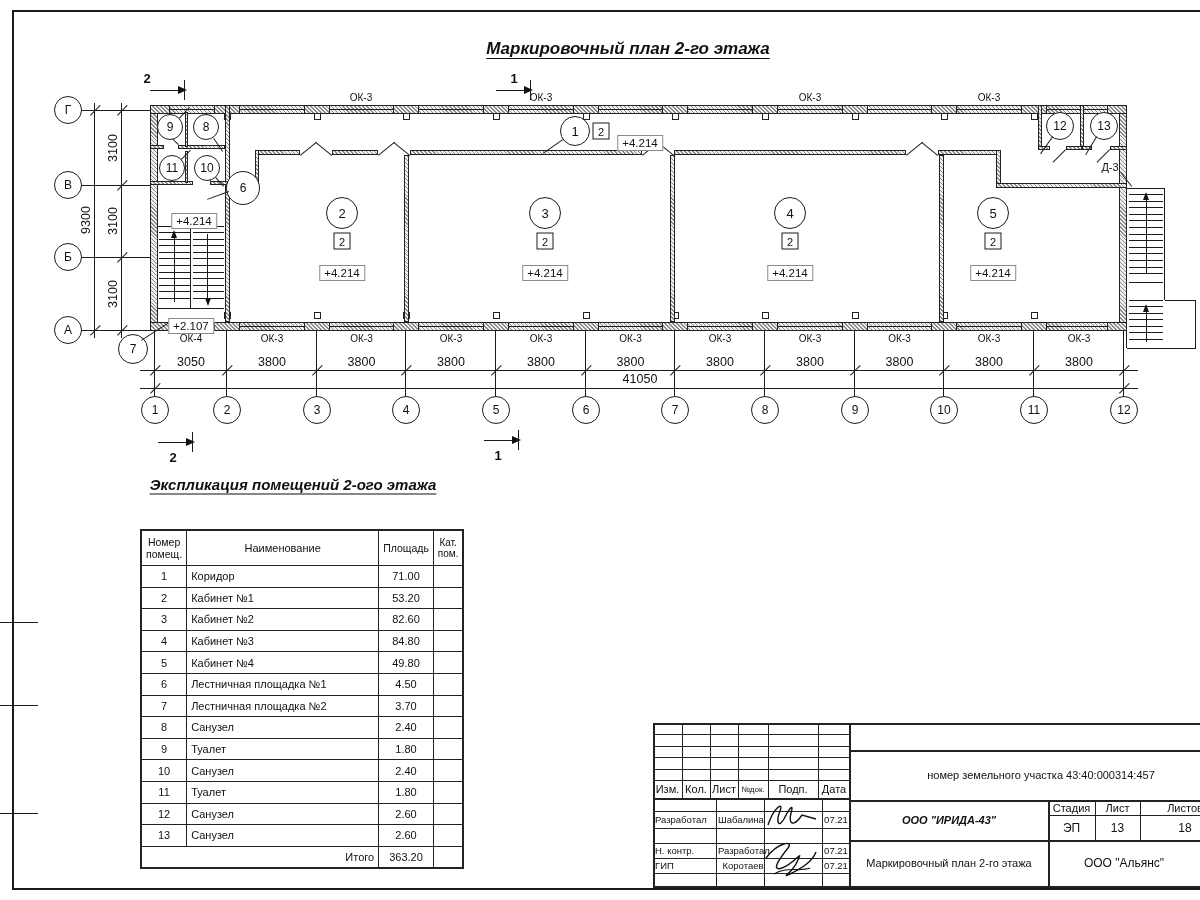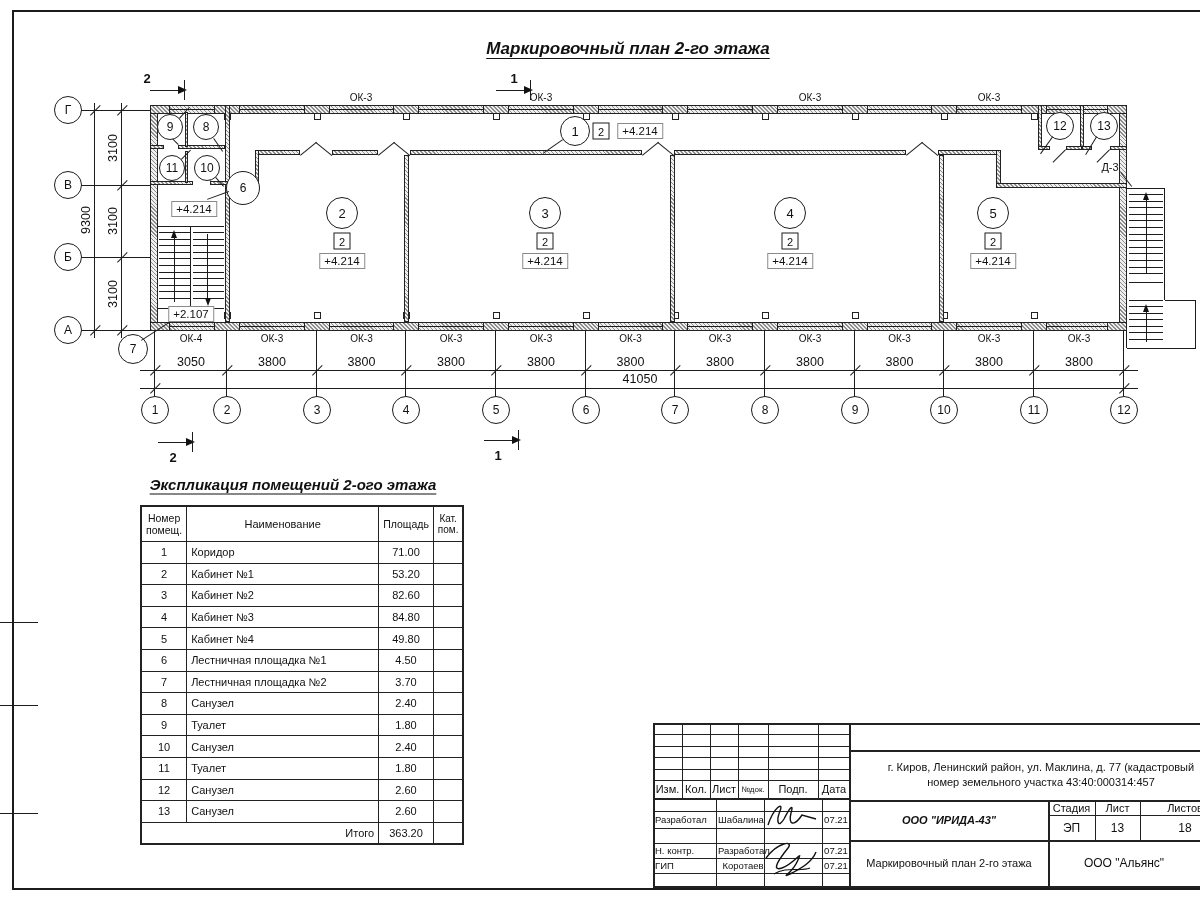--- a/index.html
+++ b/index.html
@@ -7,31 +7,31 @@
        font-family:"Liberation Sans","DejaVu Sans",sans-serif;color:#111;}
   .abs{position:absolute;}
   .ln{position:absolute;background:#1c1c1c;transform-origin:0 0;}
   .lbl{position:absolute;transform:translate(-50%,-50%);white-space:nowrap;color:#111;}
   .rot{transform:translate(-50%,-50%) rotate(-90deg);}
   .circ{position:absolute;border:1.2px solid #1c1c1c;border-radius:50%;background:#fff;
         display:flex;align-items:center;justify-content:center;transform:translate(-50%,-50%);}
   .sqmark{position:absolute;border:1px solid #1c1c1c;background:#fff;display:flex;align-items:center;
         justify-content:center;transform:translate(-50%,-50%);}
   .elev{position:absolute;border:1px solid #8a8a8a;background:#fff;padding:1px 4px;font-size:11.5px;
-        transform:translate(-50%,-50%);white-space:nowrap;}
+        transform:translate(-50%,-50%);white-space:nowrap;margin-top:12px;}
   .wall{position:absolute;background:repeating-linear-gradient(45deg,#8d8d8d 0,#8d8d8d 0.9px,#efefef 0.9px,#efefef 2.8px);
         border:1px solid #222;box-sizing:border-box;}
   .mull{position:absolute;width:7px;height:7px;border:1px solid #222;background:#fff;box-sizing:border-box;}
   .tri{position:absolute;width:0;height:0;}
   .title-underline{text-decoration:underline;text-underline-offset:4px;}
   
   #expl-table{position:absolute;left:140px;top:505px;border-collapse:collapse;table-layout:fixed;}
   #expl-table td,#expl-table th{border:1px solid #222;font-weight:normal;font-size:11px;
       padding:0 4px;overflow:hidden;}
-  #expl-table{border:2px solid #222;}
+  #expl-table{border:2px solid #222;margin-top:24px;}
   #expl-table th{height:34px;}
   #expl-table td{height:20.6px;}
   
   .tb-ln{position:absolute;background:#222;}
   .tb-txt{position:absolute;display:flex;align-items:center;justify-content:center;text-align:center;}
 </style>
 </head>
 <body>
 
 <div class="ln" style="left:12px;top:10px;width:1188px;height:1.5px;"></div>
@@ -491,21 +491,20 @@
 
   <svg class="abs" style="left:764px;top:799px;" width="58" height="34" viewBox="0 0 58 34">
     <path d="M4 26 C10 8 20 2 16 12 C12 22 14 30 20 20 C26 8 30 4 27 14 C24 26 30 28 38 16 L52 20" stroke="#111" stroke-width="1.4" fill="none"></path>
   </svg>
   <svg class="abs" style="left:760px;top:838px;" width="62" height="42" viewBox="0 0 62 42">
     <path d="M6 20 C18 4 34 2 28 10 C20 20 10 34 22 30 C34 26 44 10 38 22 C32 36 20 40 30 36 C42 30 52 24 56 14" stroke="#111" stroke-width="1.4" fill="none"></path>
     <path d="M14 36 C26 28 40 34 50 30" stroke="#111" stroke-width="1.2" fill="none"></path>
   </svg>
 
   <div class="tb-txt" style="left:850px;top:751px;width:382px;height:48px;font-size:11px;line-height:15px;flex-direction:column;">
-    <div>г. Киров, Ленинский район, ул. Маклина, д. 77 (кадастровый</div>
     <div>номер земельного участка 43:40:000314:457</div>
   </div>
   <div class="tb-txt" style="left:850px;top:800px;width:198px;height:40px;font-size:11px;font-style:italic;font-weight:bold;">ООО "ИРИДА-43"</div>
   <div class="tb-txt" style="left:1048px;top:800px;width:47px;height:15px;font-size:11px;">Стадия</div>
   <div class="tb-txt" style="left:1095px;top:800px;width:45px;height:15px;font-size:11px;">Лист</div>
   <div class="tb-txt" style="left:1140px;top:800px;width:90px;height:15px;font-size:11px;">Листов</div>
   <div class="tb-txt" style="left:1048px;top:815px;width:47px;height:25px;font-size:12px;">ЭП</div>
   <div class="tb-txt" style="left:1095px;top:815px;width:45px;height:25px;font-size:12px;">13</div>
   <div class="tb-txt" style="left:1140px;top:815px;width:90px;height:25px;font-size:12px;">18</div>
   <div class="tb-txt" style="left:850px;top:840px;width:198px;height:46px;font-size:11px;">Маркировочный план 2-го этажа</div>

